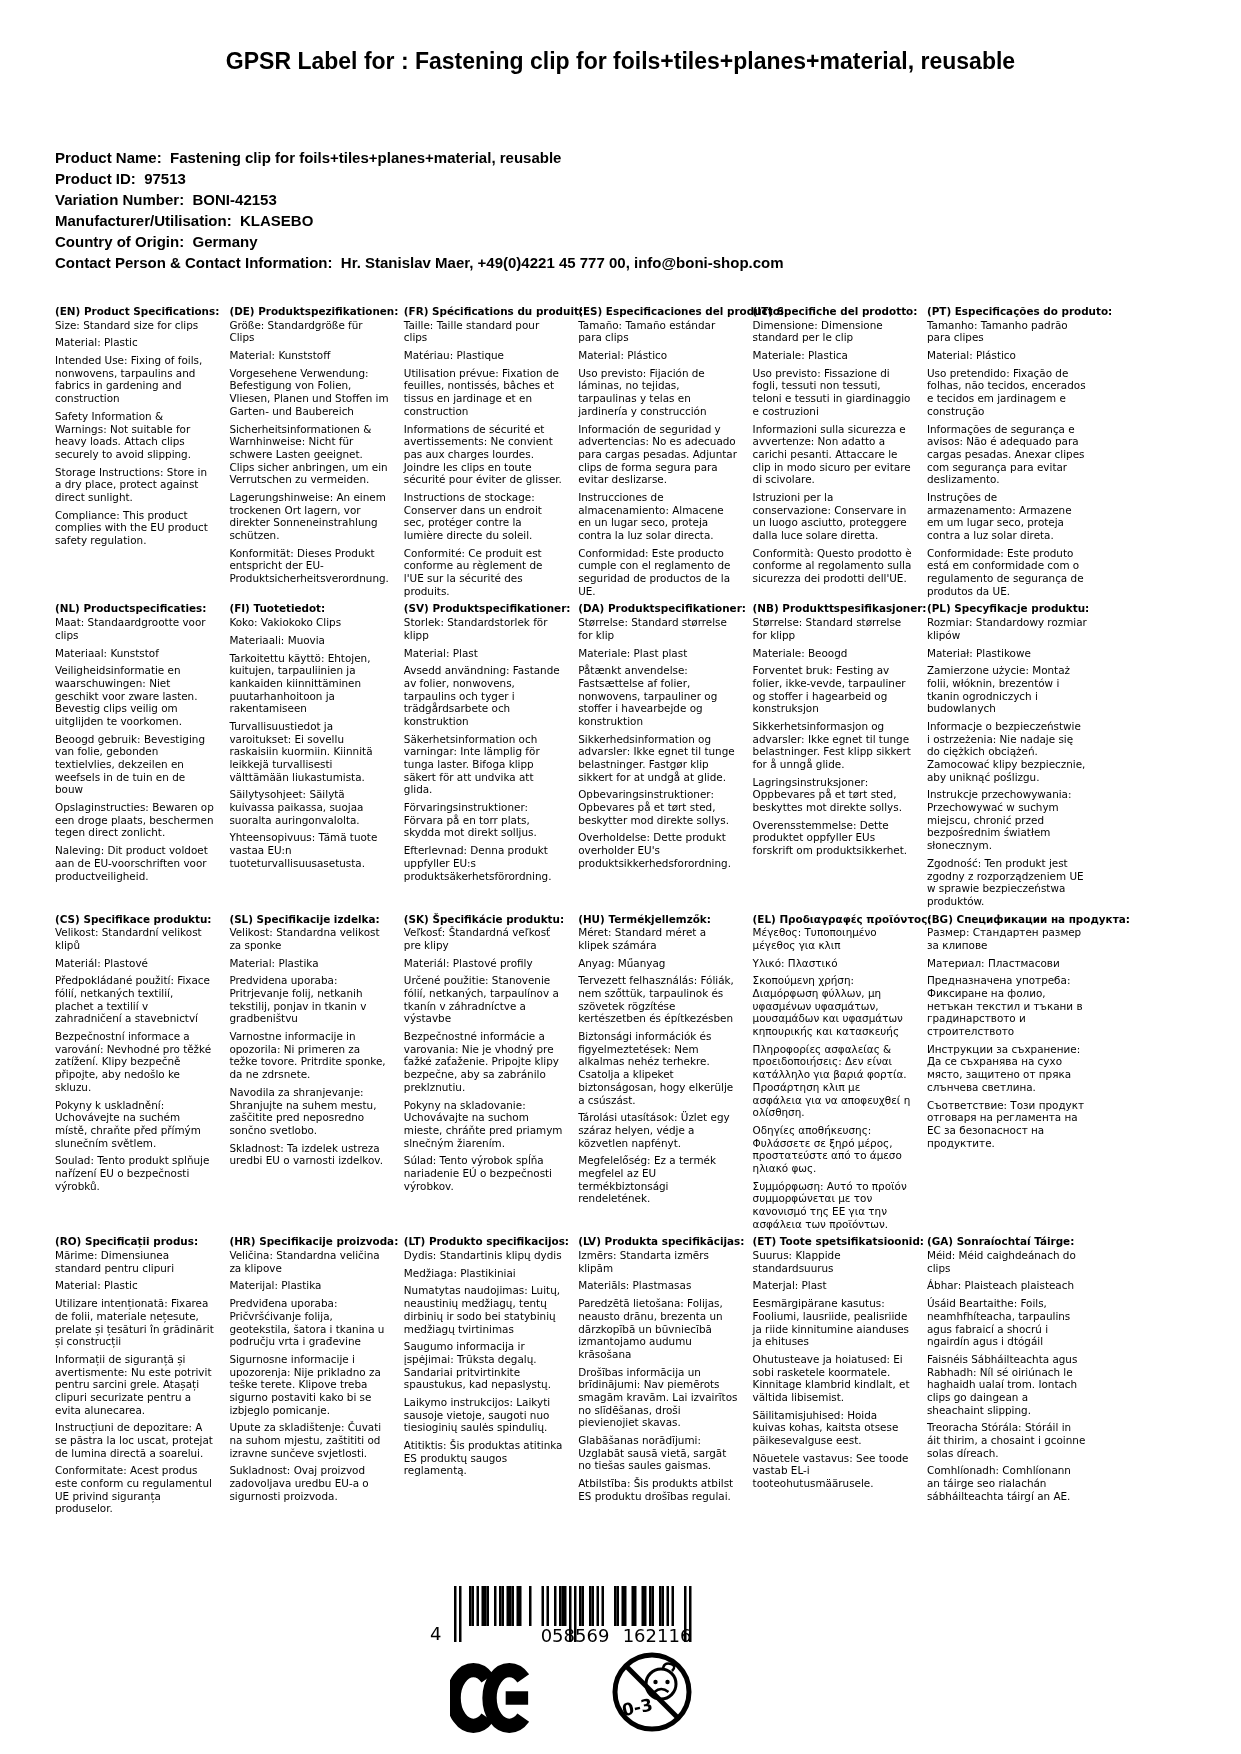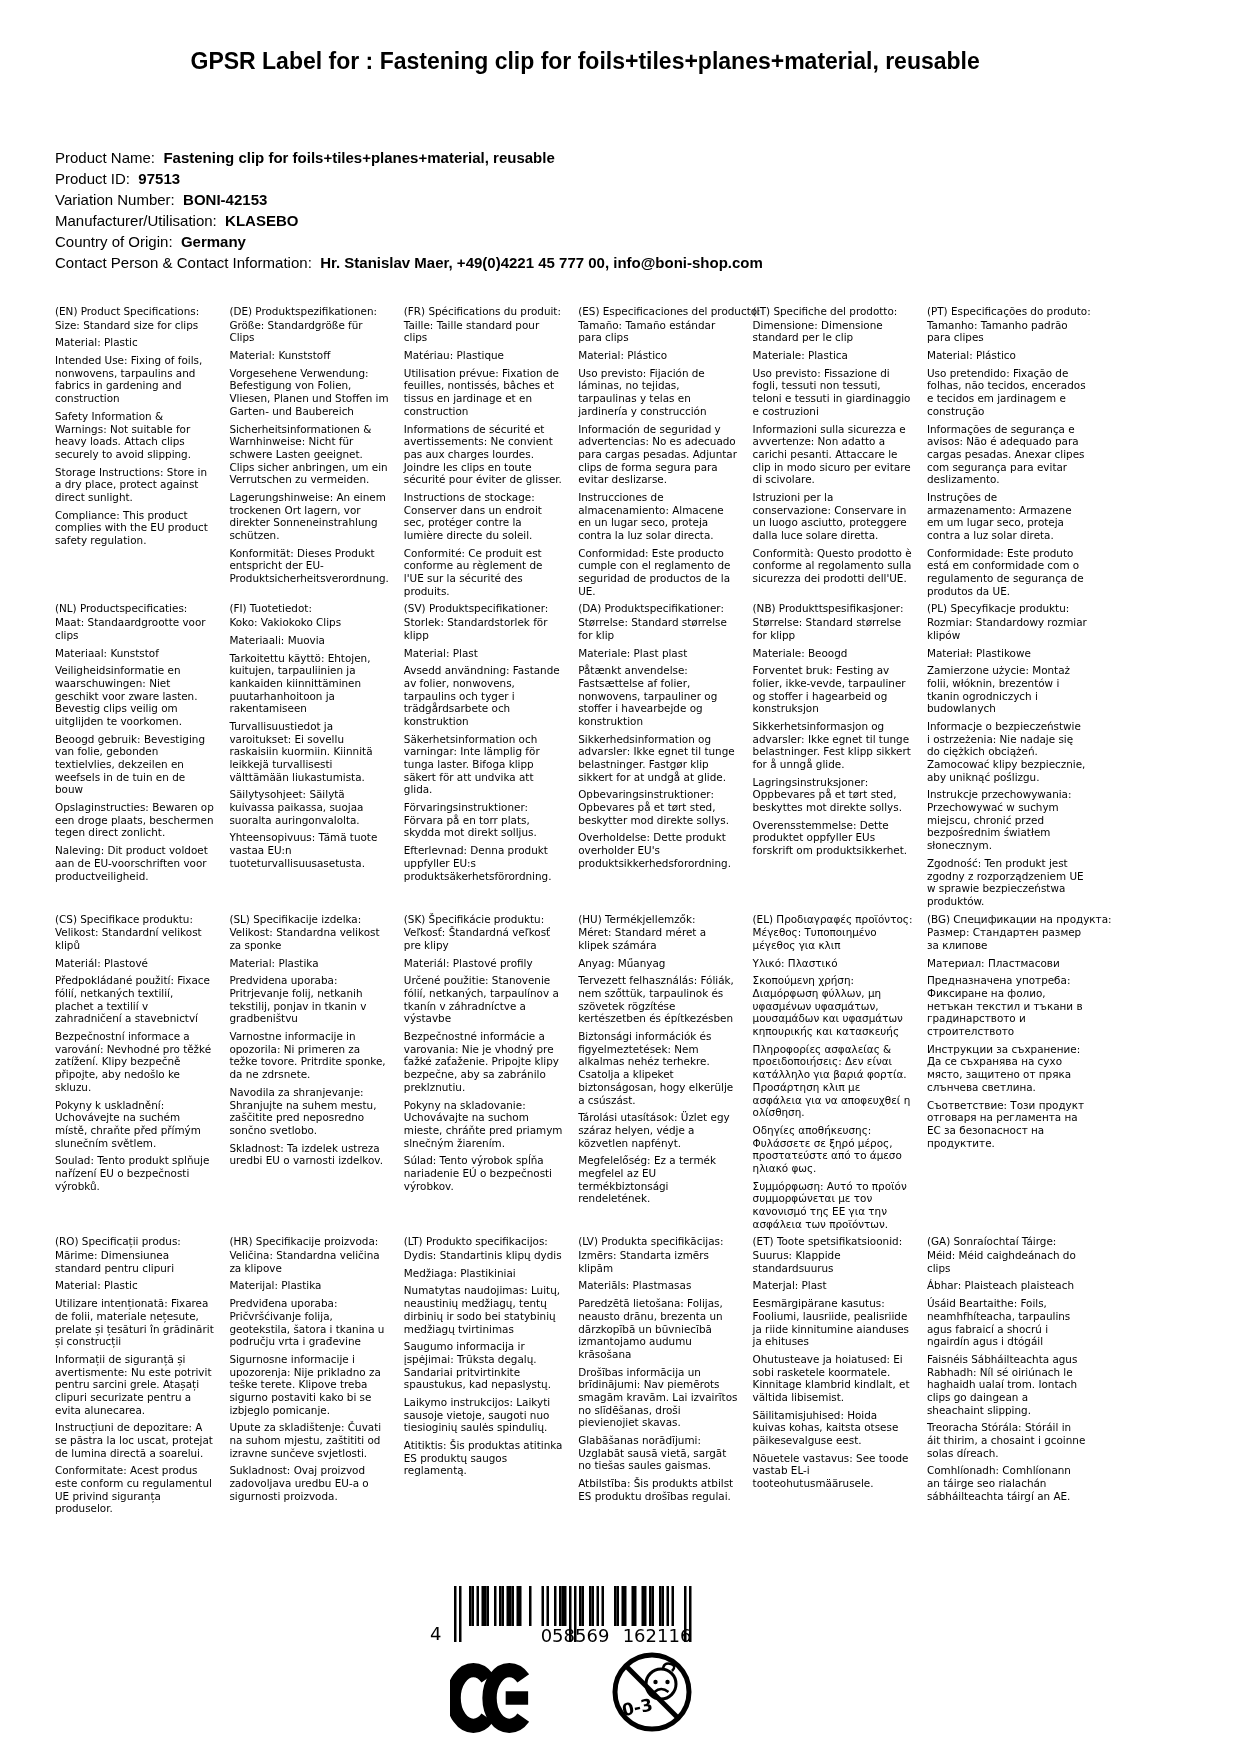--- a/index.html
+++ b/index.html
@@ -1,35 +1,35 @@
 <!DOCTYPE html>
 <html><head>
 <meta charset="utf-8">
 <style>
   html,body { margin:0; padding:0; background:#fff; }
   body { width:1241px; height:1754px; position:relative; color:#000;
          font-family:"DejaVu Sans", sans-serif; }
 
-  .title { position:absolute; top:46px; left:0; right:0; 
+  .title { position:absolute; top:46px; left:0; right:0; text-align:center;
            font-family:"Liberation Sans", sans-serif; font-weight:bold;
            font-size:23px; line-height:31px; }
   .title-inner { max-width:860px; margin:0 auto; }
 
   .product-info { position:absolute; top:147px; left:55px; right:60px;
                   font-family:"Liberation Sans", sans-serif; font-size:15px;
                   line-height:21px; }
-  .pi-label { font-weight:normal; }
+  .pi-label { font-weight:bold; }
   .pi-value { font-weight:bold; }
 
   .lang-grid { position:absolute; top:305px; left:55px; width:1035px;
                display:grid; grid-template-columns:repeat(6,160px);
                column-gap:14.4px;
                grid-template-rows:minmax(278px,auto) minmax(282px,auto) minmax(283px,auto) auto; }
   .lang-block { font-size:10.4px; line-height:1.22; overflow:visible; }
-  .lb-heading { font-weight:normal; white-space:nowrap; margin:0 0 1px 0; }
+  .lb-heading { font-weight:bold; white-space:nowrap; margin:0 0 1px 0; }
   .lang-block p { margin:0 0 5px 0; }
 
   .barcode-area { position:absolute; left:430px; top:1586px; width:280px; height:80px; }
   .barcode-area svg { position:absolute; left:24px; top:0; }
   .bc-d { position:absolute; font-size:18px; font-family:"DejaVu Sans", sans-serif; }
   .bc-first { left:0; top:37px; }
   .bc-g1 { left:110px; top:39px; transform:translateX(-50%);margin-left:35px; }
   .bc-g2 { left:227px; top:39px; transform:translateX(-50%); }
 
   .ce-mark { position:absolute; left:450px; top:1662px; }

